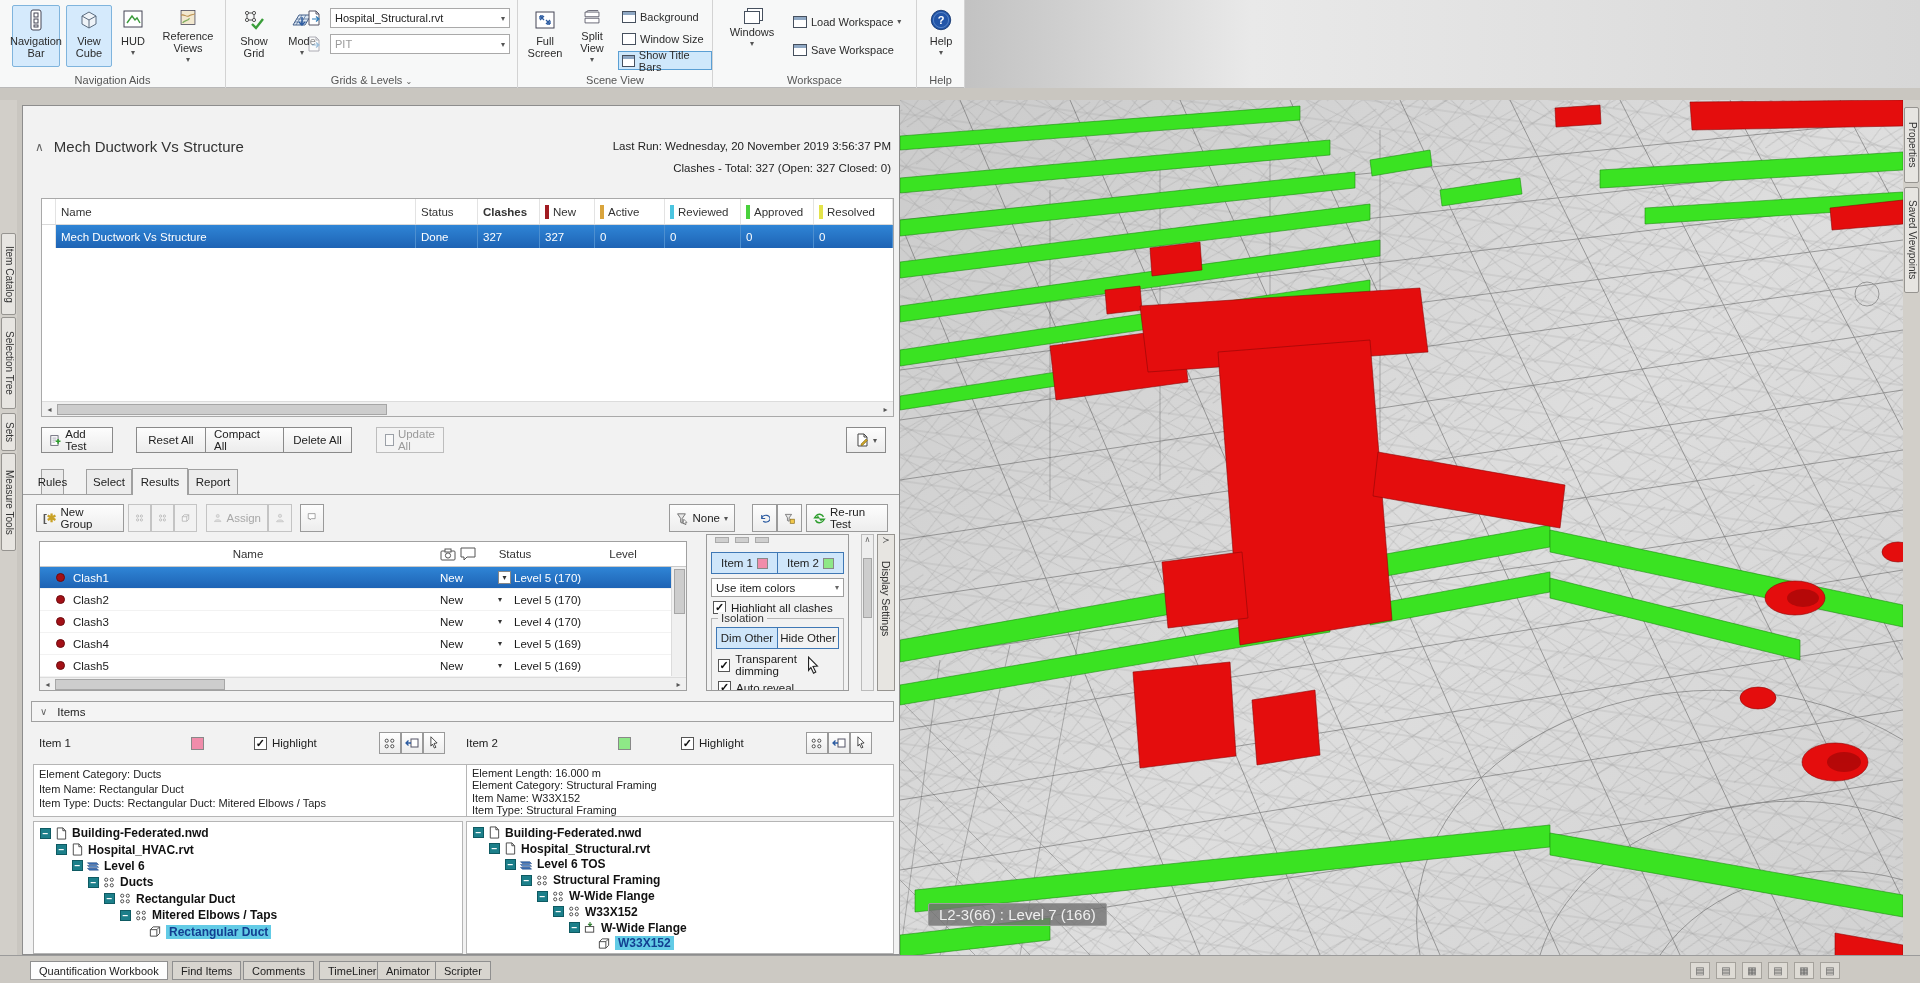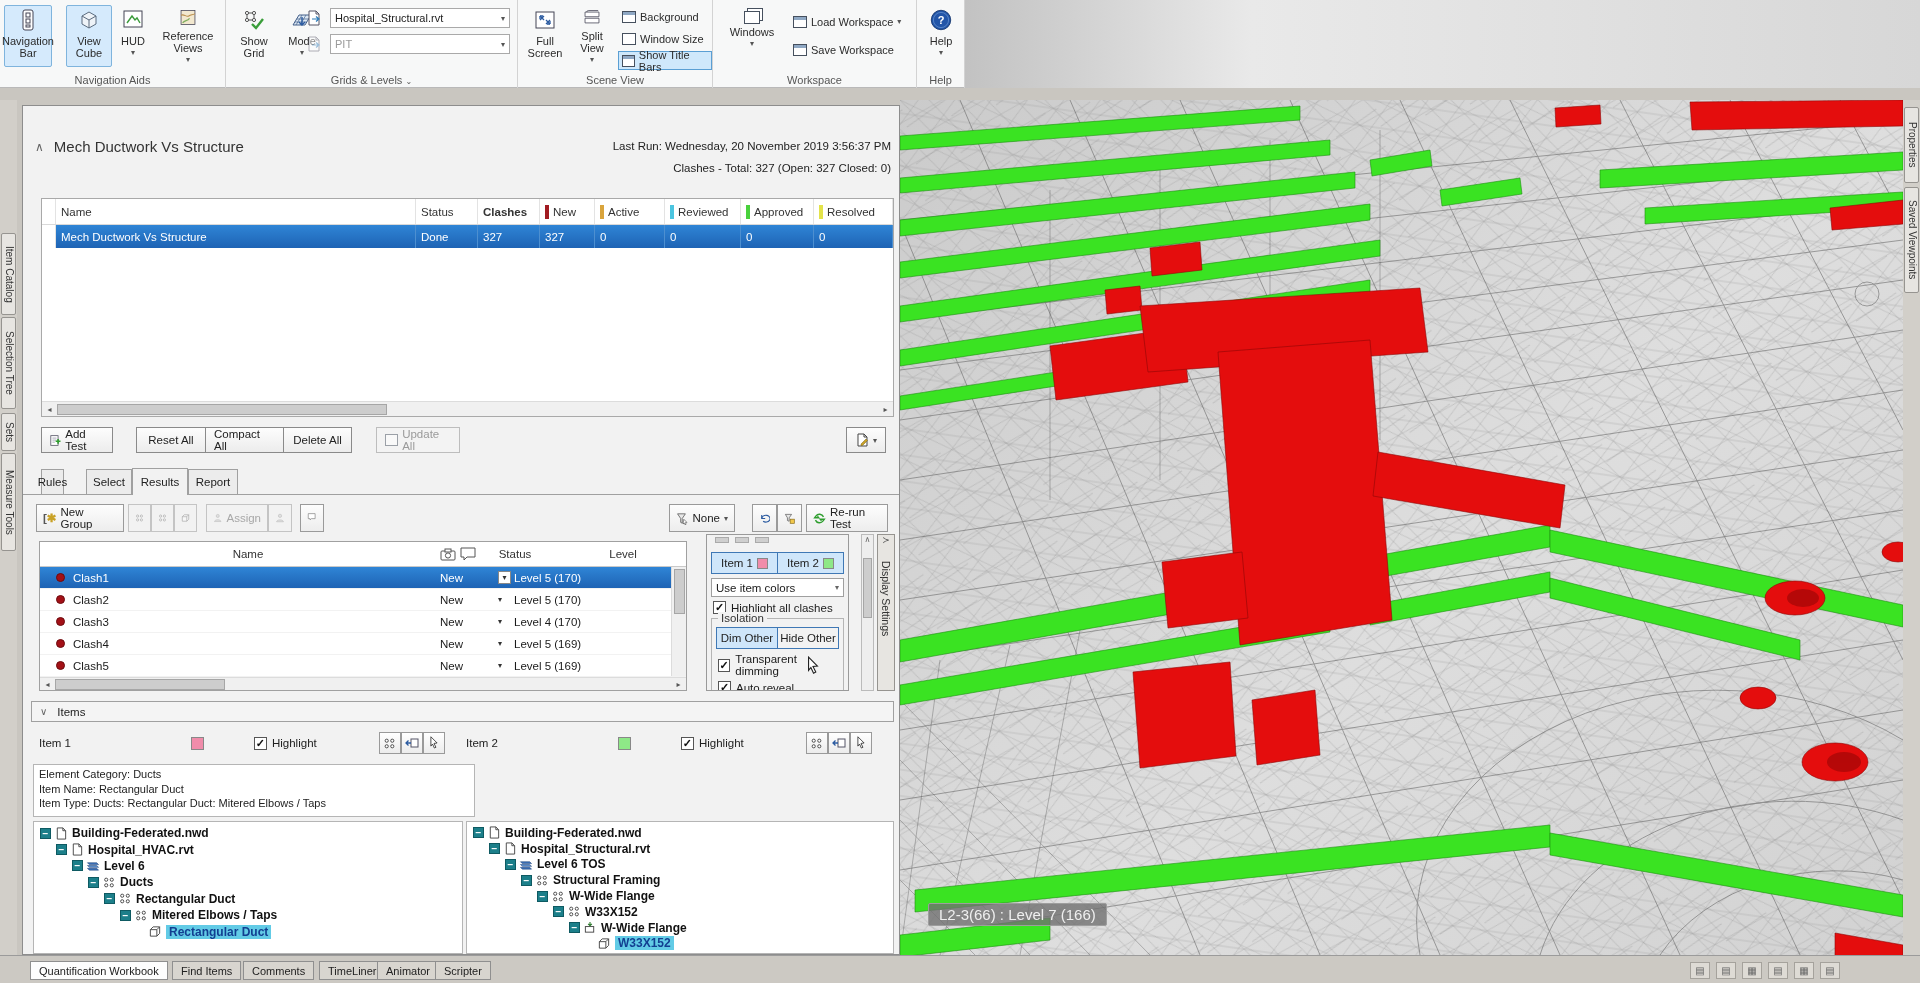--- a/index.html
+++ b/index.html
@@ -227,21 +227,21 @@
         <circle cx="13" cy="13" r="11.5" fill="#2255a8" stroke="#12336b"></circle>
         <circle cx="13" cy="13" r="9" fill="none" stroke="#5f8ccb"></circle>
         <text x="13" y="18" font-size="13" font-weight="bold" fill="#fff" text-anchor="middle" font-family="Liberation Sans">?</text>
       </symbol>
   </defs>
 </svg>
 
 <div id="ribbon">
 
   <div class="rgroup" style="left:0;width:226px">
-    <div class="rbtn-big sel" style="left:4px;width:48px">
+    <div class="rbtn-big sel" style="left:12px;width:48px">
       <svg class="ric">
           <use href="#i-navbar"></use>
         </svg>
       <span class="cap">Navigation Bar</span>
     </div>
     <div class="rbtn-big sel" style="left:66px;width:46px">
       <svg class="ric">
           <use href="#i-cube3d"></use>
         </svg>
       <span class="cap">View Cube</span>
@@ -537,21 +537,21 @@
   </div>
   <div class="pbtn" style="left:113px;top:321px;width:70px">
       <span>Reset All</span>
     </div>
   <div class="pbtn" style="left:182px;top:321px;width:79px">
       <span>Compact All</span>
     </div>
   <div class="pbtn" style="left:260px;top:321px;width:69px">
       <span>Delete All</span>
     </div>
-  <div class="pbtn disabled" style="left:353px;top:321px;width:84px">
+  <div class="pbtn disabled" style="left:353px;top:321px;width:68px">
     <span class="box-ic" style="opacity:.5"></span>
     <span>Update All</span>
   </div>
   <div class="pbtn" style="left:823px;top:321px;width:40px">
     <svg width="14" height="14" viewBox="0 0 14 14">
         <use href="#i-page"></use>
         <path d="M6 11l5-5 1.5 1.5-5 5H6z" fill="#c9a227" stroke="#7a6210" stroke-width=".5"></path>
       </svg>
     <span class="ddarrow">▾</span>
   </div>
@@ -798,24 +798,30 @@
           </svg>
         </span>
       <span class="mini-btn">
           <svg width="10" height="14">
             <use href="#i-cursor"></use>
           </svg>
         </span>
     </span>
   </div>
 
-  <div class="detail-box" style="left:10px;width:442px">
+  <div class="detail-box" style="left:10px;width:517px">
     <div>Element Category: Ducts</div>
     <div>Item Name: Rectangular Duct</div>
     <div>Item Type: Ducts: Rectangular Duct: Mitered Elbows / Taps</div>
+  </div>
+  <div class="detail-box" style="left:443px;width:428px;line-height:12.3px">
+    <div>Element Length: 16.000 m</div>
+    <div>Element Category: Structural Framing</div>
+    <div>Item Name: W33X152</div>
+    <div>Item Type: Structural Framing</div>
   </div>
 
   <div class="tree-box" style="left:10px;width:430px">
     <div class="tnode" style="padding-left:6px">
         <span class="texp">−</span>
         <svg class="tico">
           <use href="#i-page"></use>
         </svg>
         <span>Building-Federated.nwd</span>
       </div>

